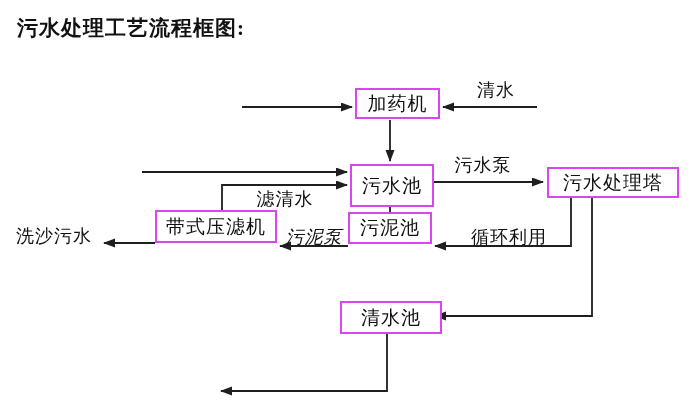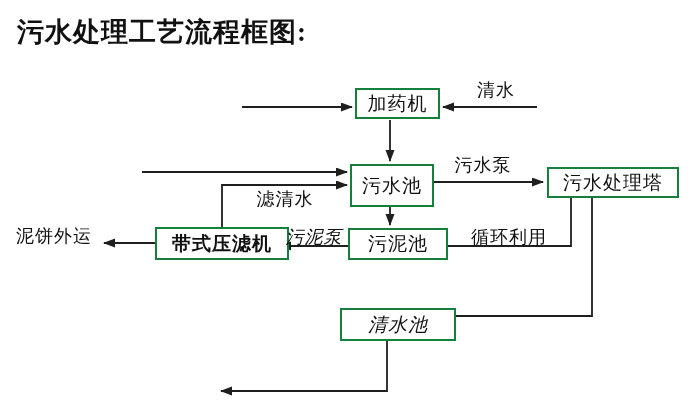--- a/index.html
+++ b/index.html
@@ -11,30 +11,30 @@
   }
   .canvas {
     position: relative;
     width: 700px; height: 420px;
     background: #ffffff;
     overflow: hidden;
   }
   .title {
     position: absolute;
     left: 17px; top: 14px;
-    font-size: 27px;
+    font-size: 21px;
     font-weight: bold;
     letter-spacing: 1px;
     white-space: nowrap;
   }
   svg.edges { position: absolute; left: 0; top: 0; }
   .node {
     position: absolute;
     box-sizing: border-box;
-    border: 2px solid #15803d;
+    border: 2px solid #d946ef;
     background: #ffffff;
     display: flex;
     align-items: center;
     justify-content: center;
     font-size: 19px;
     letter-spacing: 1px;
     white-space: nowrap;
   }
   .edge-label {
     position: absolute;
@@ -69,24 +69,24 @@
       <polyline points="571,198 571,246 435,246" marker-end="url(#ah)"></polyline>
       <polyline points="155,243 104,243" marker-end="url(#ah)"></polyline>
       <polyline points="592,198 592,316 435,316" marker-end="url(#ah)"></polyline>
       <polyline points="387,333 387,391 221,391" marker-end="url(#ah)"></polyline>
     </g>
   </svg>
 
   <div class="node" style="left:355px; top:88px; width:85px; height:31px;">加药机</div>
   <div class="node" style="left:350px; top:164px; width:84px; height:43px;">污水池</div>
   <div class="node" style="left:547px; top:167px; width:132px; height:31px;">污水处理塔</div>
-  <div class="node" style="left:348px; top:228px; width:100px; height:32px;text-align:center;">污泥池</div>
-  <div class="node" style="left:155px; top:227px; width:134px; height:33px;font-weight:bold;">带式压滤机</div>
-  <div class="node" style="left:340px; top:308px; width:116px; height:33px;font-style:italic;">清水池</div>
+  <div class="node" style="left:348px; top:212px; width:84px; height:32px;text-align:center;">污泥池</div>
+  <div class="node" style="left:155px; top:210px; width:122px; height:33px;">带式压滤机</div>
+  <div class="node" style="left:340px; top:301px; width:102px; height:33px;">清水池</div>
 
   <div class="edge-label" style="left:496px; top:90px;">清水</div>
   <div class="edge-label" style="left:483px; top:165px;">污水泵</div>
   <div class="edge-label" style="left:285px; top:199px;">滤清水</div>
   <div class="edge-label" style="left:314px; top:237px;font-style:italic;">污泥泵</div>
   <div class="edge-label" style="left:509px; top:237px;">循环利用</div>
-  <div class="edge-label" style="left:54px; top:236px;">泥饼外运</div>
+  <div class="edge-label" style="left:54px; top:236px;">洗沙污水</div>
 
 </div>
 
 </body></html>

